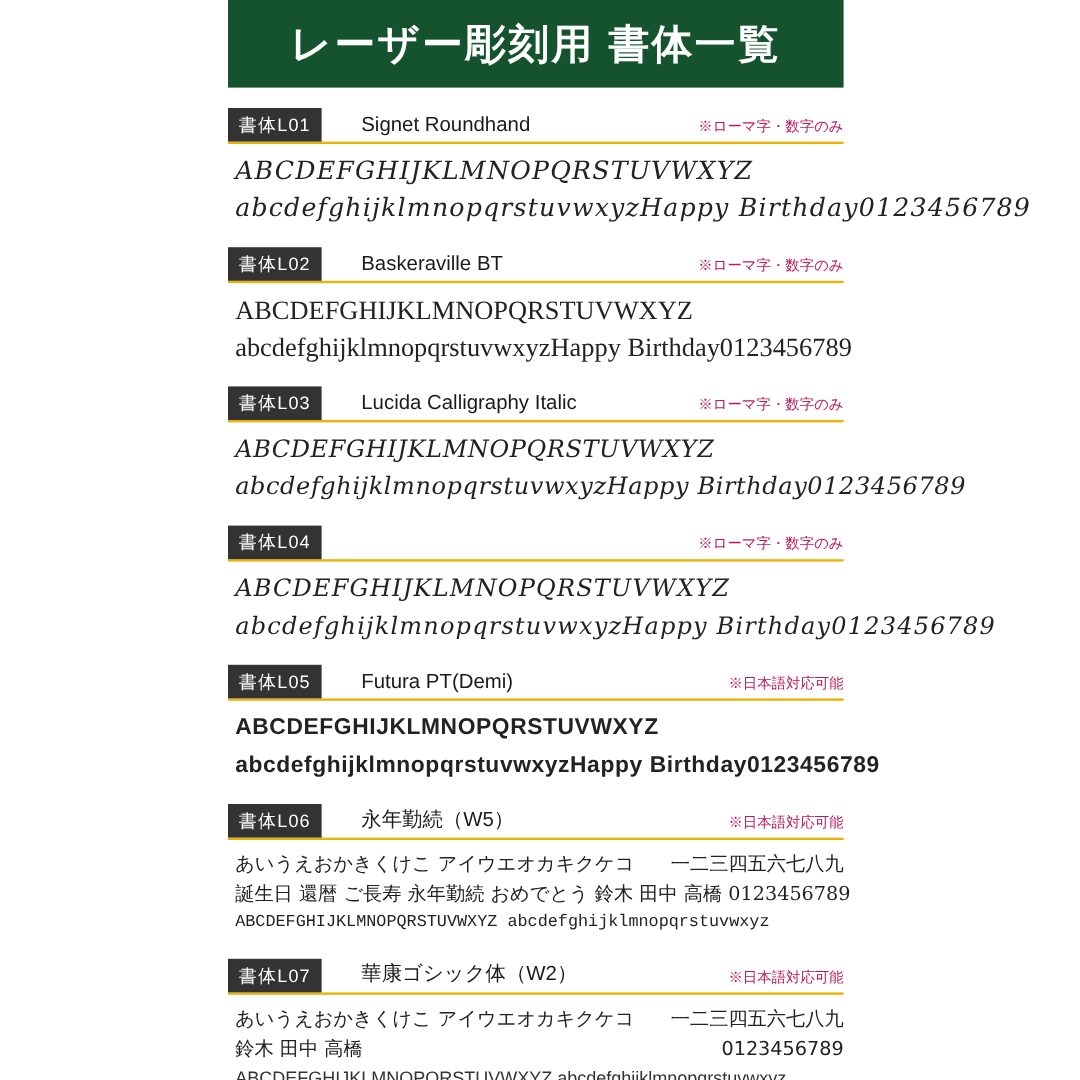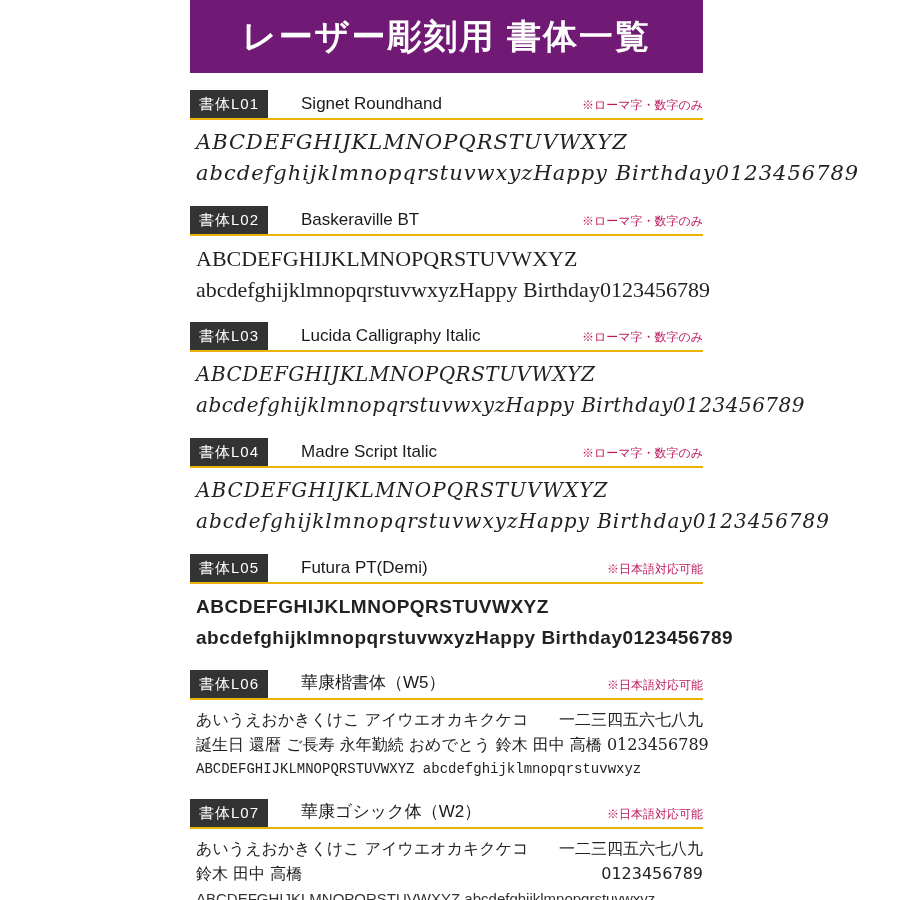--- a/index.html
+++ b/index.html
@@ -9,21 +9,21 @@
     font-family: "Liberation Sans", sans-serif;
     overflow: hidden;
   }
   .content {
     position: absolute;
     left: 190px; top: 0;
     width: 513px;
   }
   .title-bar {
     width: 513px; height: 73px;
-    background: #701a75;
+    background: #14532d;
     color: #ffffff;
     display: flex; align-items: center; justify-content: center;
     font-size: 34px; font-weight: bold;
     letter-spacing: 2px;
   }
   .section { margin-top: 19px; }
   .sec-head {
     display: flex; align-items: flex-end;
     border-bottom: 2px solid #eab308;
     height: 28px;
@@ -128,21 +128,20 @@
         <span>abcdefghijklmnopqrstuvwxyz</span>
         <span>Happy Birthday</span>
         <span>0123456789</span>
       </div>
     </div>
   </div>
 
   <div class="section">
     <div class="sec-head">
       <span class="badge">書体L04</span>
-      <span class="fname">Madre Script Italic</span>
       <span class="note">※ローマ字・数字のみ</span>
     </div>
     <div class="samples f-madre">
       <div class="row single">
         <span>ABCDEFGHIJKLMNOPQRSTUVWXYZ</span>
       </div>
       <div class="row">
         <span>abcdefghijklmnopqrstuvwxyz</span>
         <span>Happy Birthday</span>
         <span>0123456789</span>
@@ -164,21 +163,21 @@
         <span>abcdefghijklmnopqrstuvwxyz</span>
         <span>Happy Birthday</span>
         <span>0123456789</span>
       </div>
     </div>
   </div>
 
   <div class="section">
     <div class="sec-head">
       <span class="badge">書体L06</span>
-      <span class="fname">華康楷書体（W5）</span>
+      <span class="fname">永年勤続（W5）</span>
       <span class="note">※日本語対応可能</span>
     </div>
     <div class="samples f-kai">
       <div class="row jrow">
         <span>あいうえおかきくけこ アイウエオカキクケコ</span>
         <span>一二三四五六七八九</span>
       </div>
       <div class="row jrow single">
         <span>誕生日 還暦 ご長寿 永年勤続 おめでとう 鈴木 田中 高橋 0123456789</span>
       </div>

